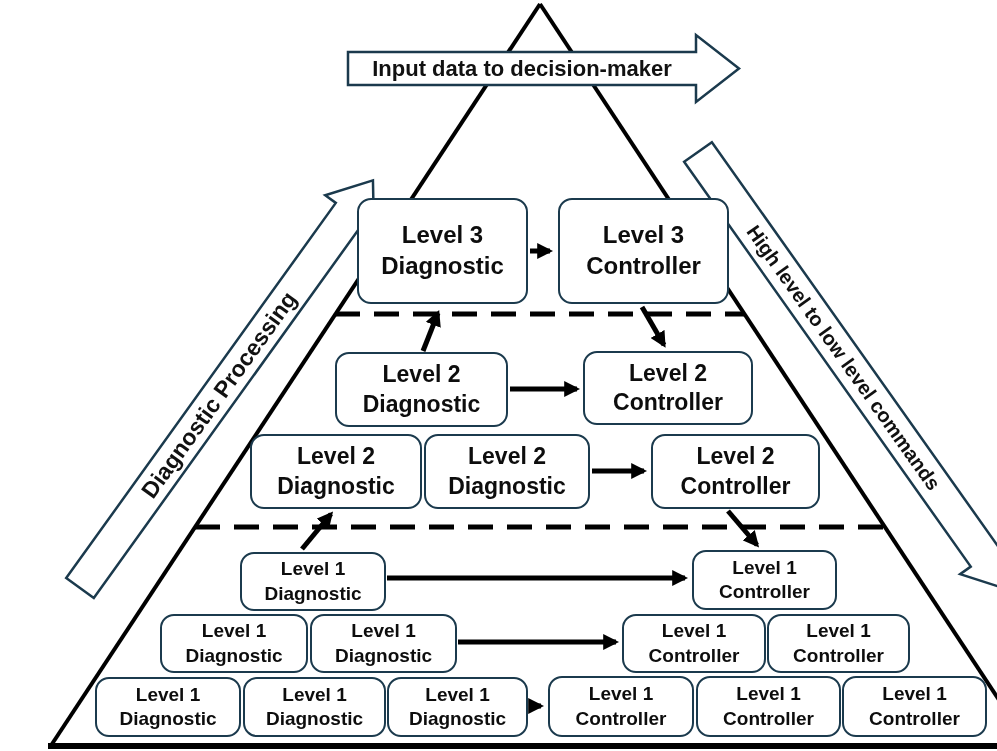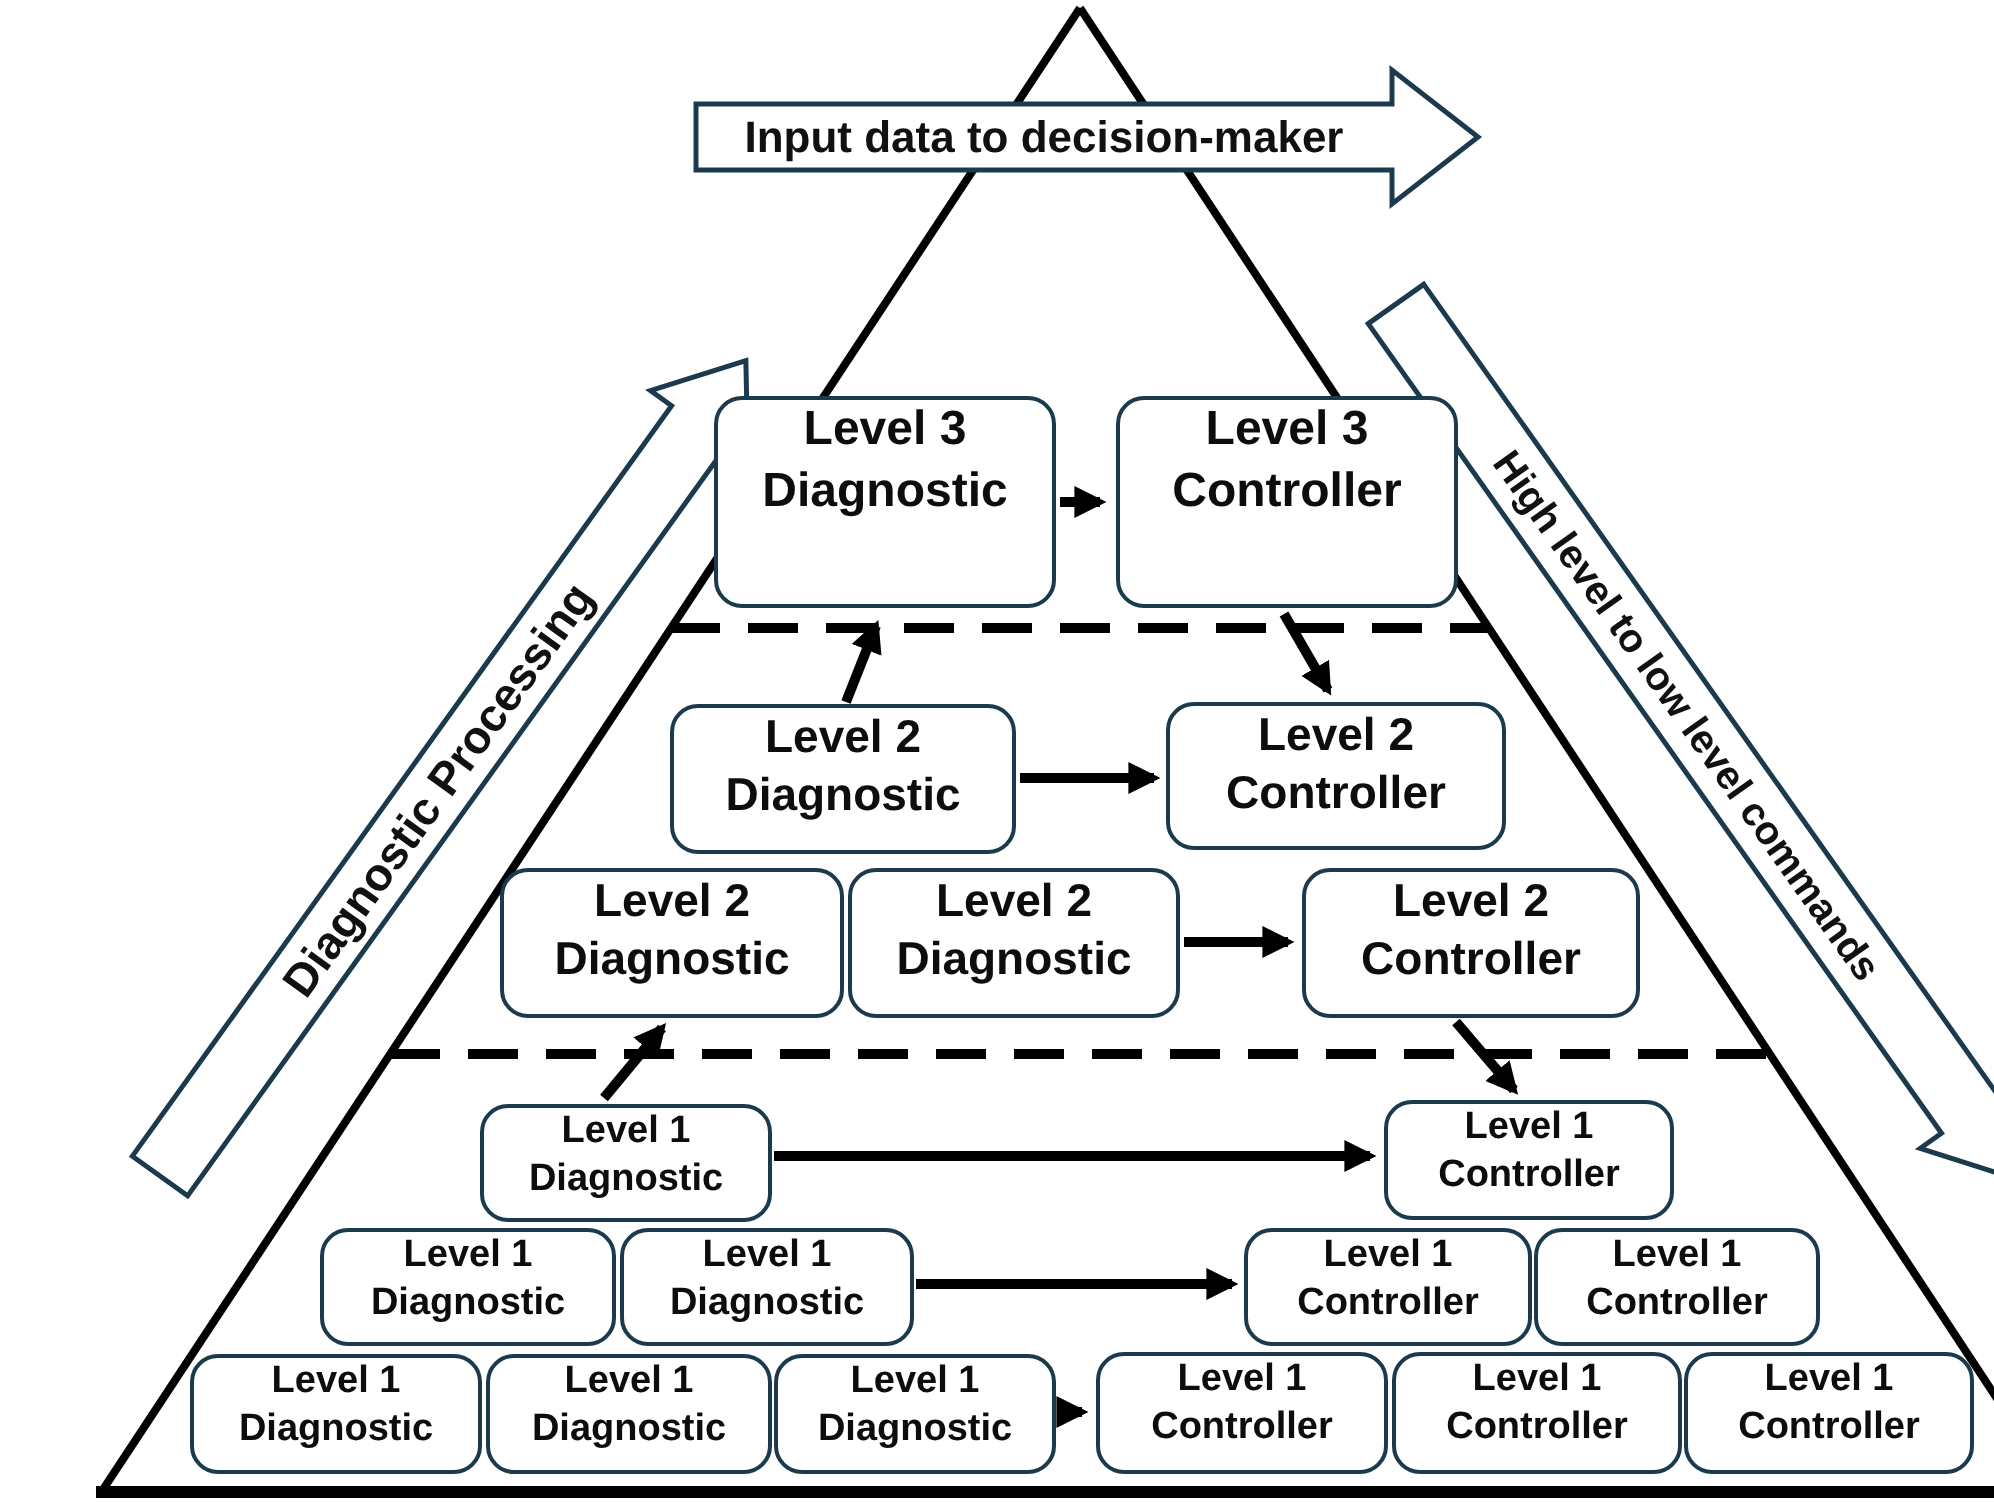--- a/index.html
+++ b/index.html
@@ -3,21 +3,21 @@
 <meta charset="utf-8">
 <style>
   html,body{margin:0;padding:0;background:#ffffff;}
   #stage{
     position:relative;width:997px;height:751px;background:#ffffff;overflow:hidden;
     font-family:"Liberation Sans",sans-serif;
     margin-left:40px;
   }
   #diagram-svg{position:absolute;left:0;top:0;}
   .box{
-    position:absolute;display:flex;flex-direction:column;align-items:center;
+    position:absolute;display:flex;flex-direction:column;align-items:center;justify-content:center;
     background:#ffffff;border:2.5px solid #1b3a4d;border-radius:14px;
     font-weight:bold;color:#0d0d0d;line-height:1.28;text-align:center;box-sizing:border-box;
   }
   .banner-label{
     font-weight:bold;fill:#111111;
     font-family:"Liberation Sans",sans-serif;
   }
 </style>
 </head>
 <body>

